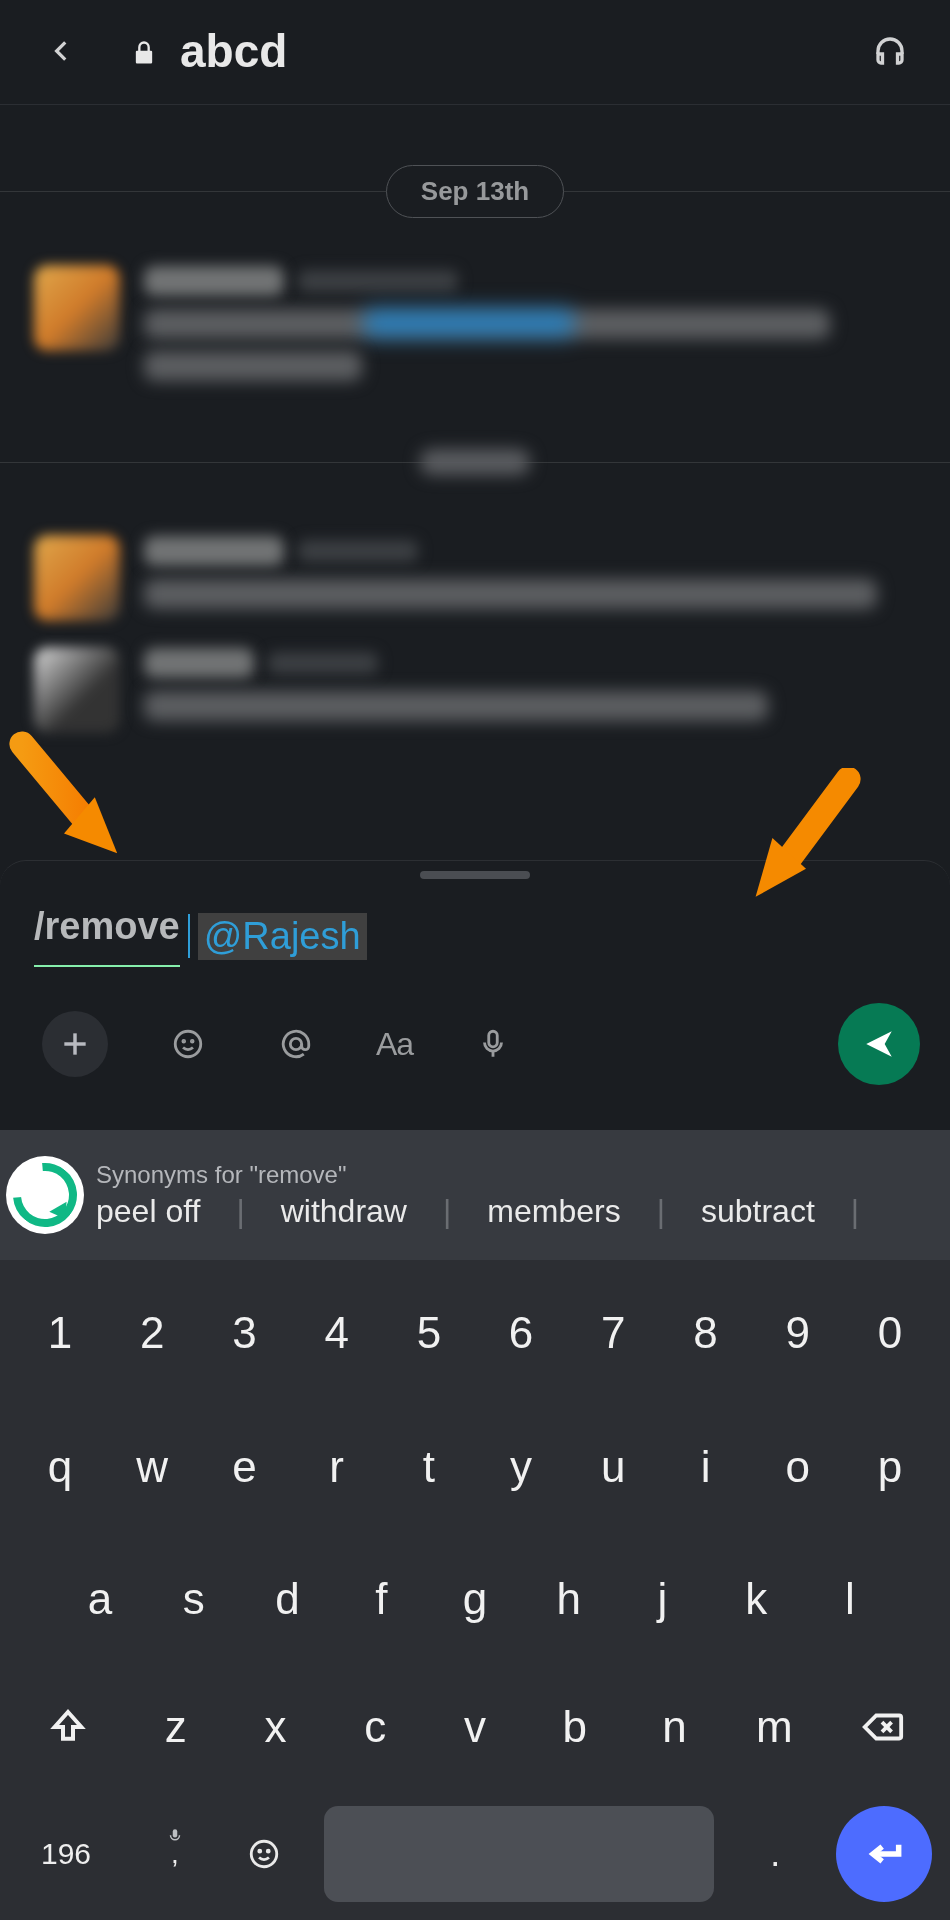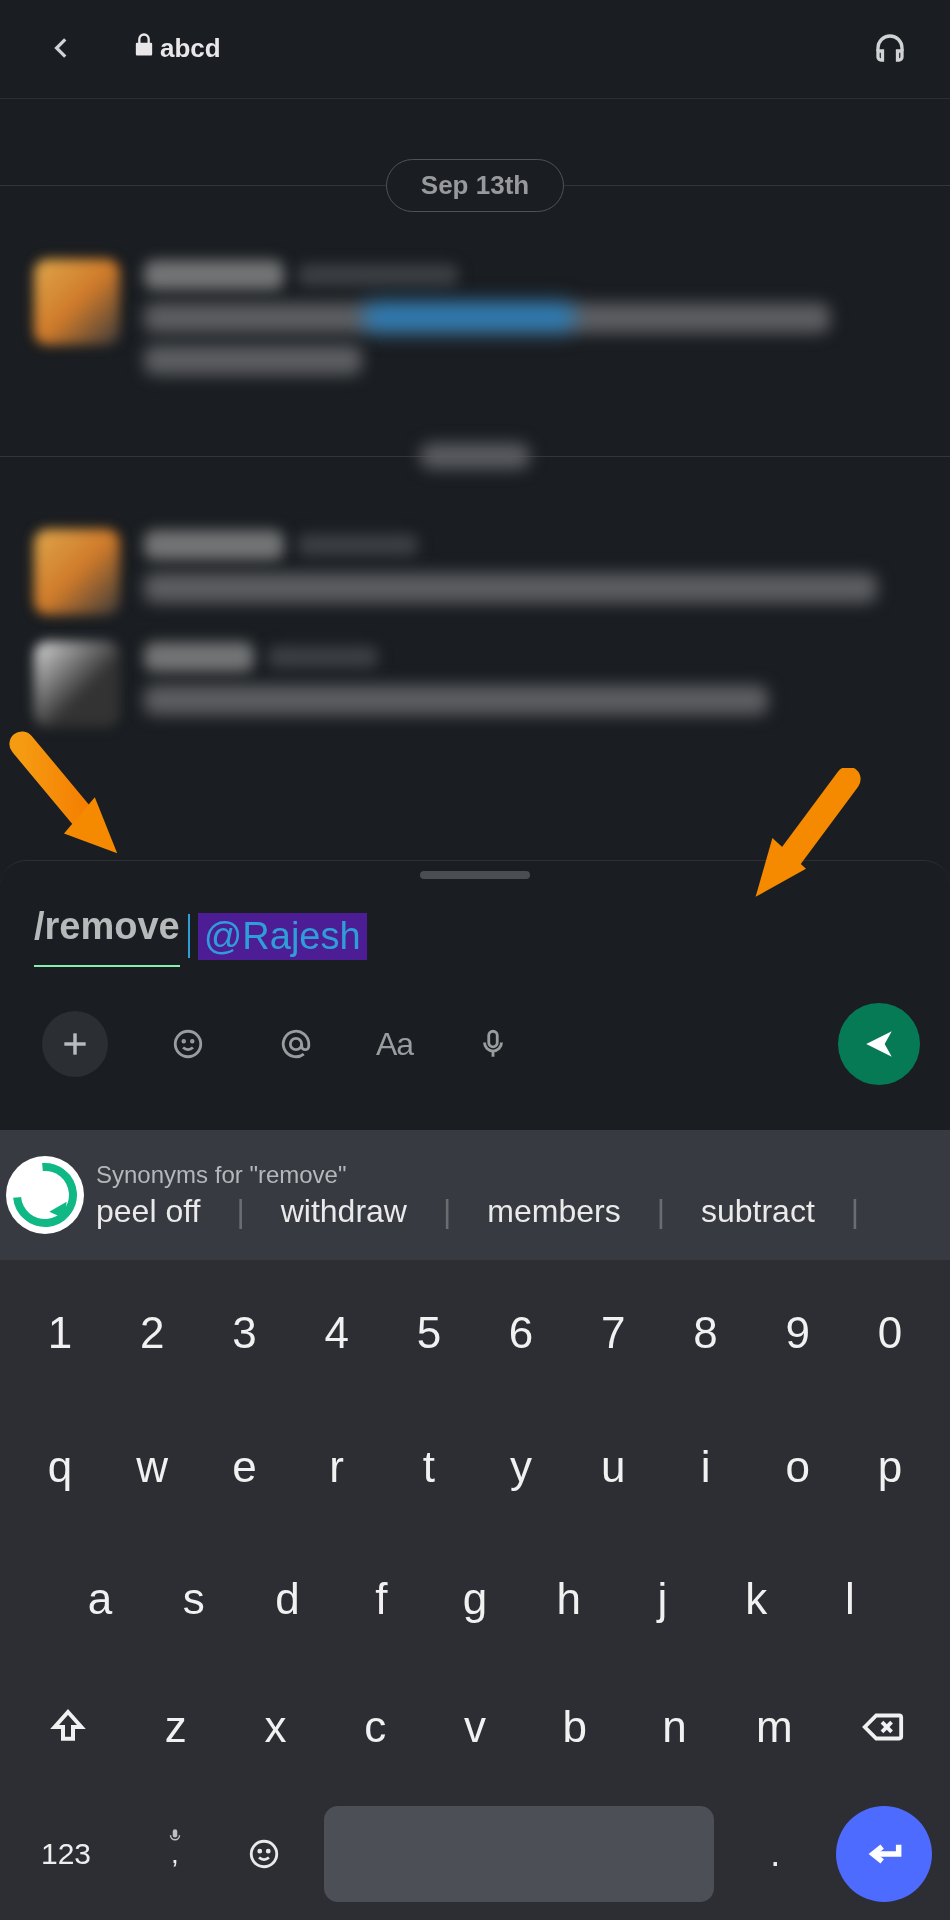--- a/index.html
+++ b/index.html
@@ -23,22 +23,22 @@
   .back-btn {
     width: 48px; height: 48px;
     display: flex; align-items: center; justify-content: center;
     color: #d1d2d3;
   }
   .back-btn svg { width: 26px; height: 26px; stroke: currentColor; stroke-width: 3; fill: none; }
   .channel-block {
     flex: 1; display: flex; flex-direction: column; margin-left: 44px;
   }
   .channel-title {
-    display: flex; align-items: center; gap: 2px;
-    font-weight: 800; font-size: 26px; color: #e8e8e8;
+    display: flex; align-items: center; gap: 22px;
+    font-weight: 800; font-size: 46px; color: #e8e8e8;
   }
   .lock-icon svg { width: 28px; height: 28px; fill: #e8e8e8; }
   .channel-sub {
     font-size: 27px; color: #9a9c9e; margin-top: 4px;
   }
   .headphones {
     width: 48px; height: 48px;
     display: flex; align-items: center; justify-content: center;
     margin-right: 8px;
   }
@@ -136,21 +136,21 @@
   .input-line {
     padding: 10px 34px 4px 34px;
     font-size: 38px; display:flex; align-items:center; gap: 6px;
   }
   .slash-cmd { color: #b7b9bb; border-bottom: 2px solid #86efac; padding-bottom: 17px; font-weight: bold; }
   .caret {
     display:inline-block; width:2px; height:44px; background:#2f9ed8;
     margin: 0 2px;
   }
   .mention {
-    background: #4c1d95;
+    background: #404040;
     color: #2f9ed8;
     padding: 2px 6px;
   }
   .toolbar {
     display:flex; align-items:center; gap: 52px;
     padding: 32px 30px 28px 30px;
     margin-left: 12px;
   }
   .tool-btn {
     width: 56px; height: 56px;
@@ -461,21 +461,21 @@
     <div class="bksp">
       <svg viewBox="0 0 24 24">
           <path d="M21 6H9l-6 6 6 6h12a1 1 0 0 0 1-1V7a1 1 0 0 0-1-1z"></path>
           <line x1="12" y1="9.5" x2="17" y2="14.5"></line>
           <line x1="17" y1="9.5" x2="12" y2="14.5"></line>
         </svg>
     </div>
   </div>
 
   <div class="krow bottom">
-    <div class="k123">123</div>
+    <div class="k123">196</div>
     <div class="mic-comma">
       <span class="mic"><svg viewBox="0 0 24 24">
             <rect x="9" y="3" width="6" height="11" rx="3"></rect>
             <path d="M6 11a6 6 0 0 0 12 0" fill="none" stroke="#bdbfc3" stroke-width="2"></path>
           </svg></span>
       <span>,</span>
     </div>
     <div class="emoji-key">
       <svg viewBox="0 0 24 24">
           <circle cx="12" cy="12" r="9"></circle>

